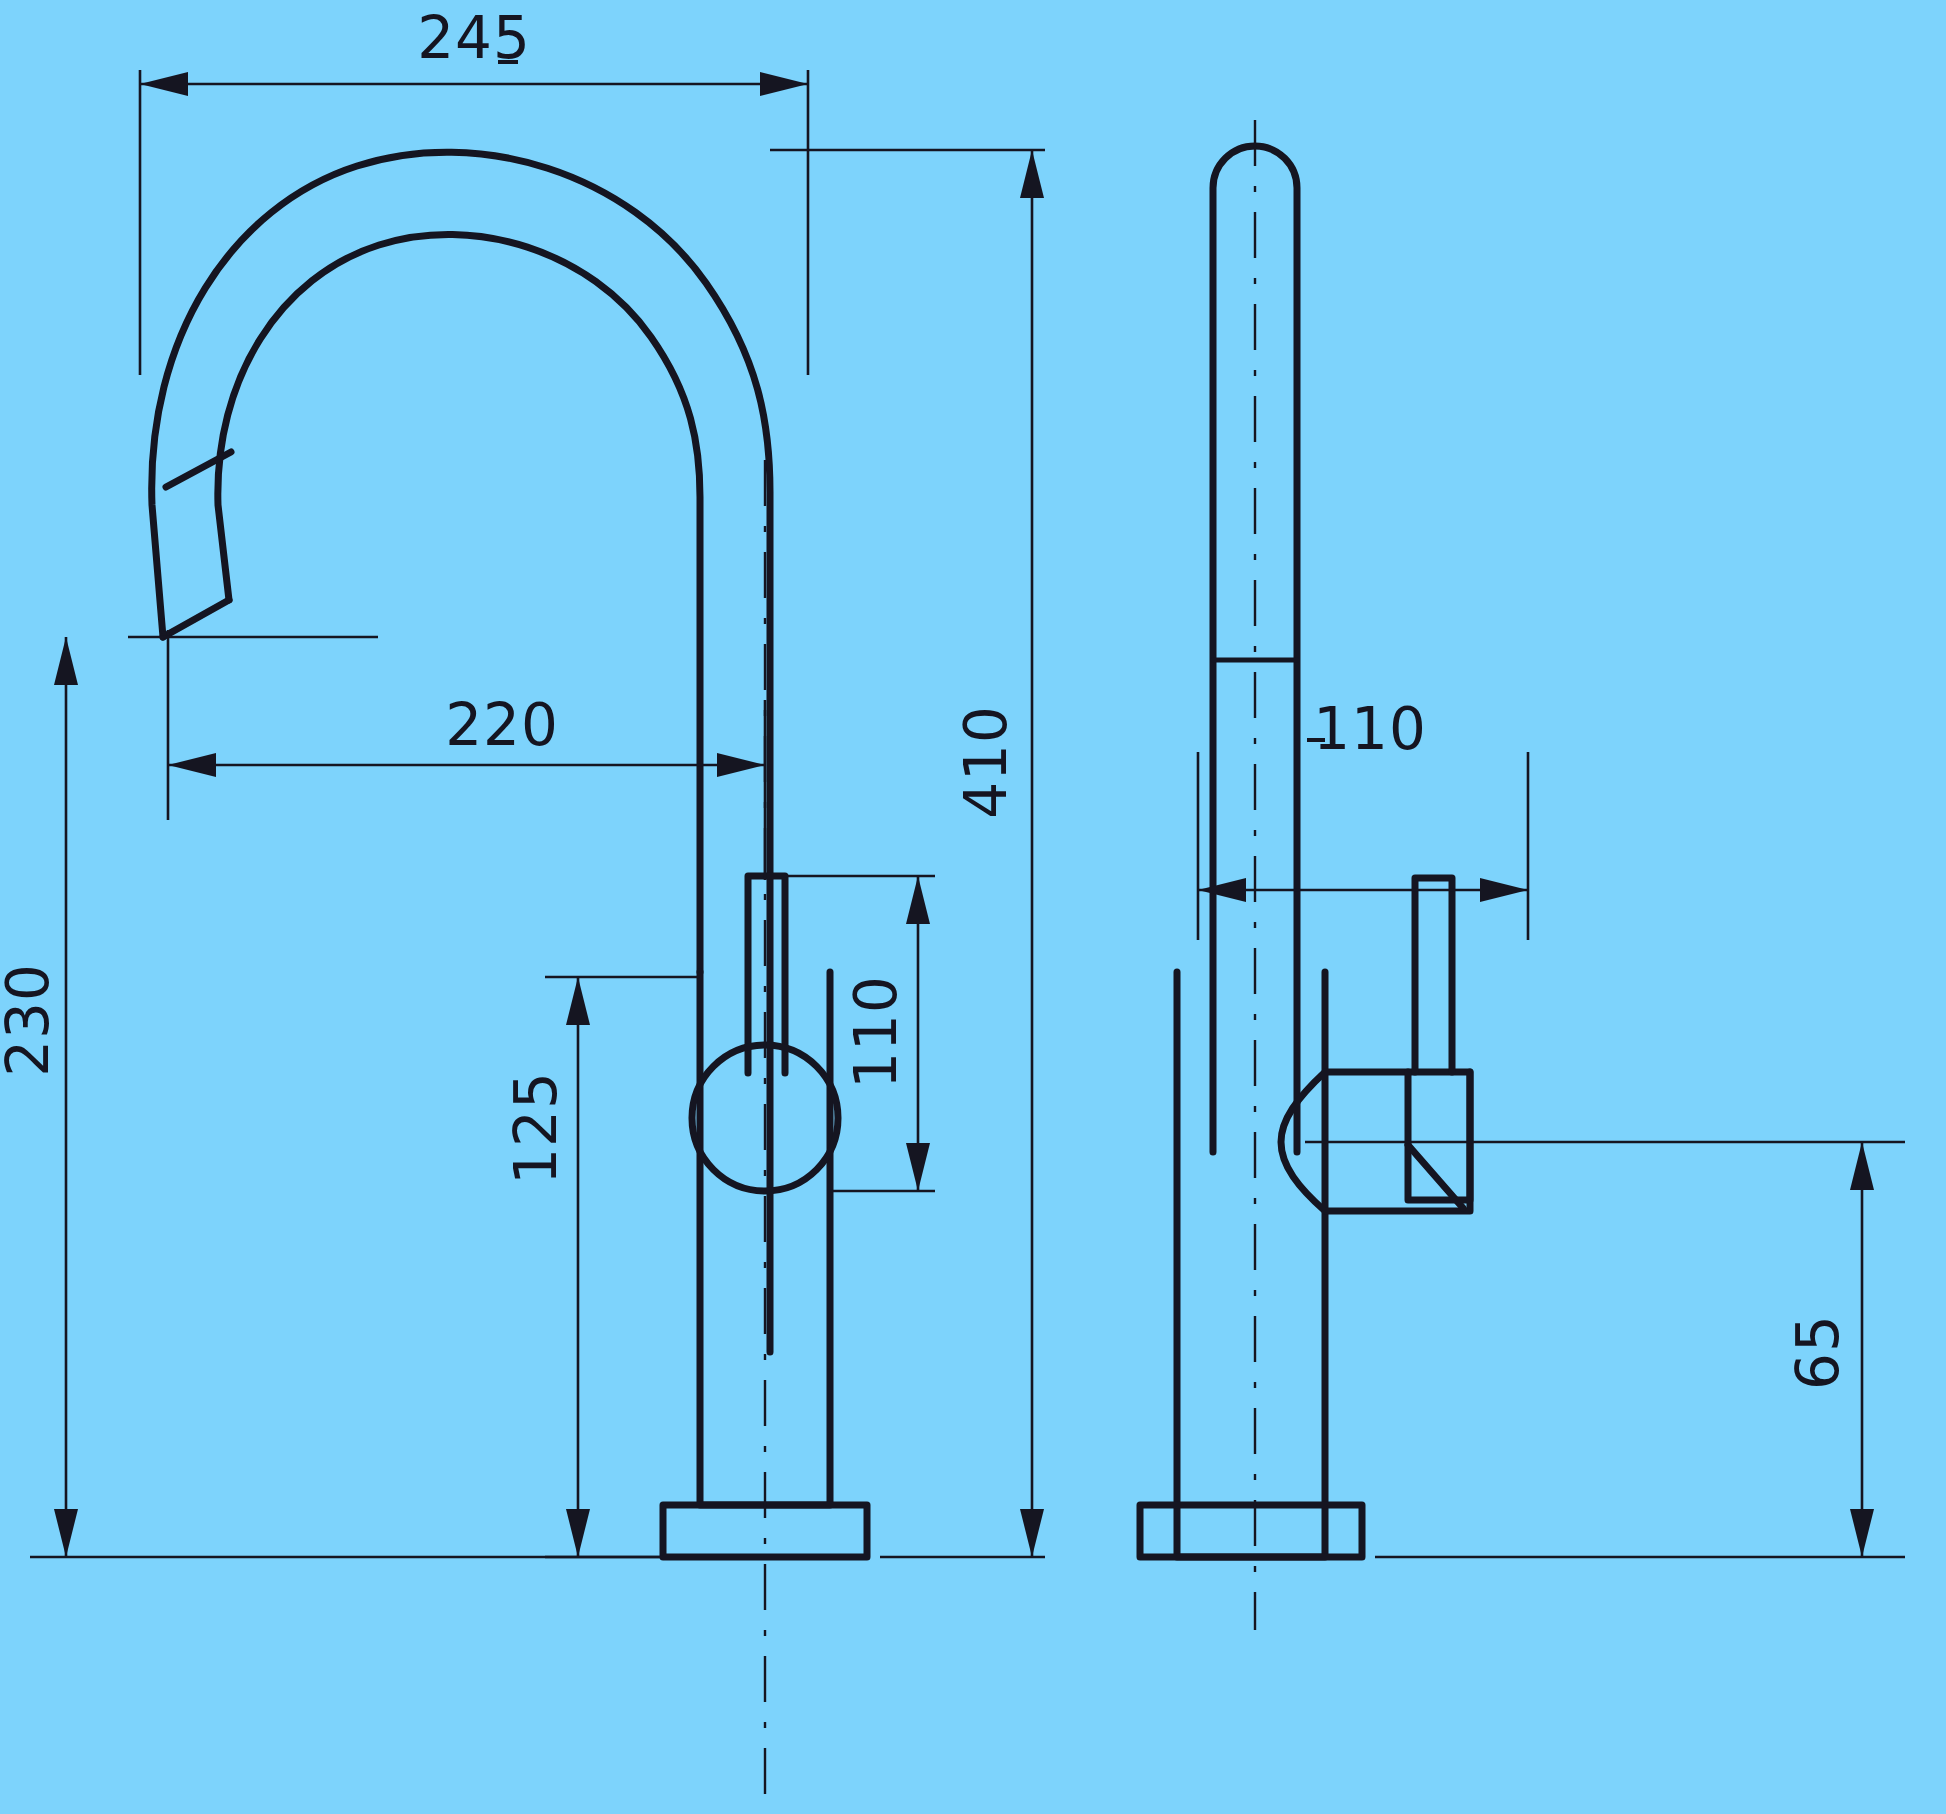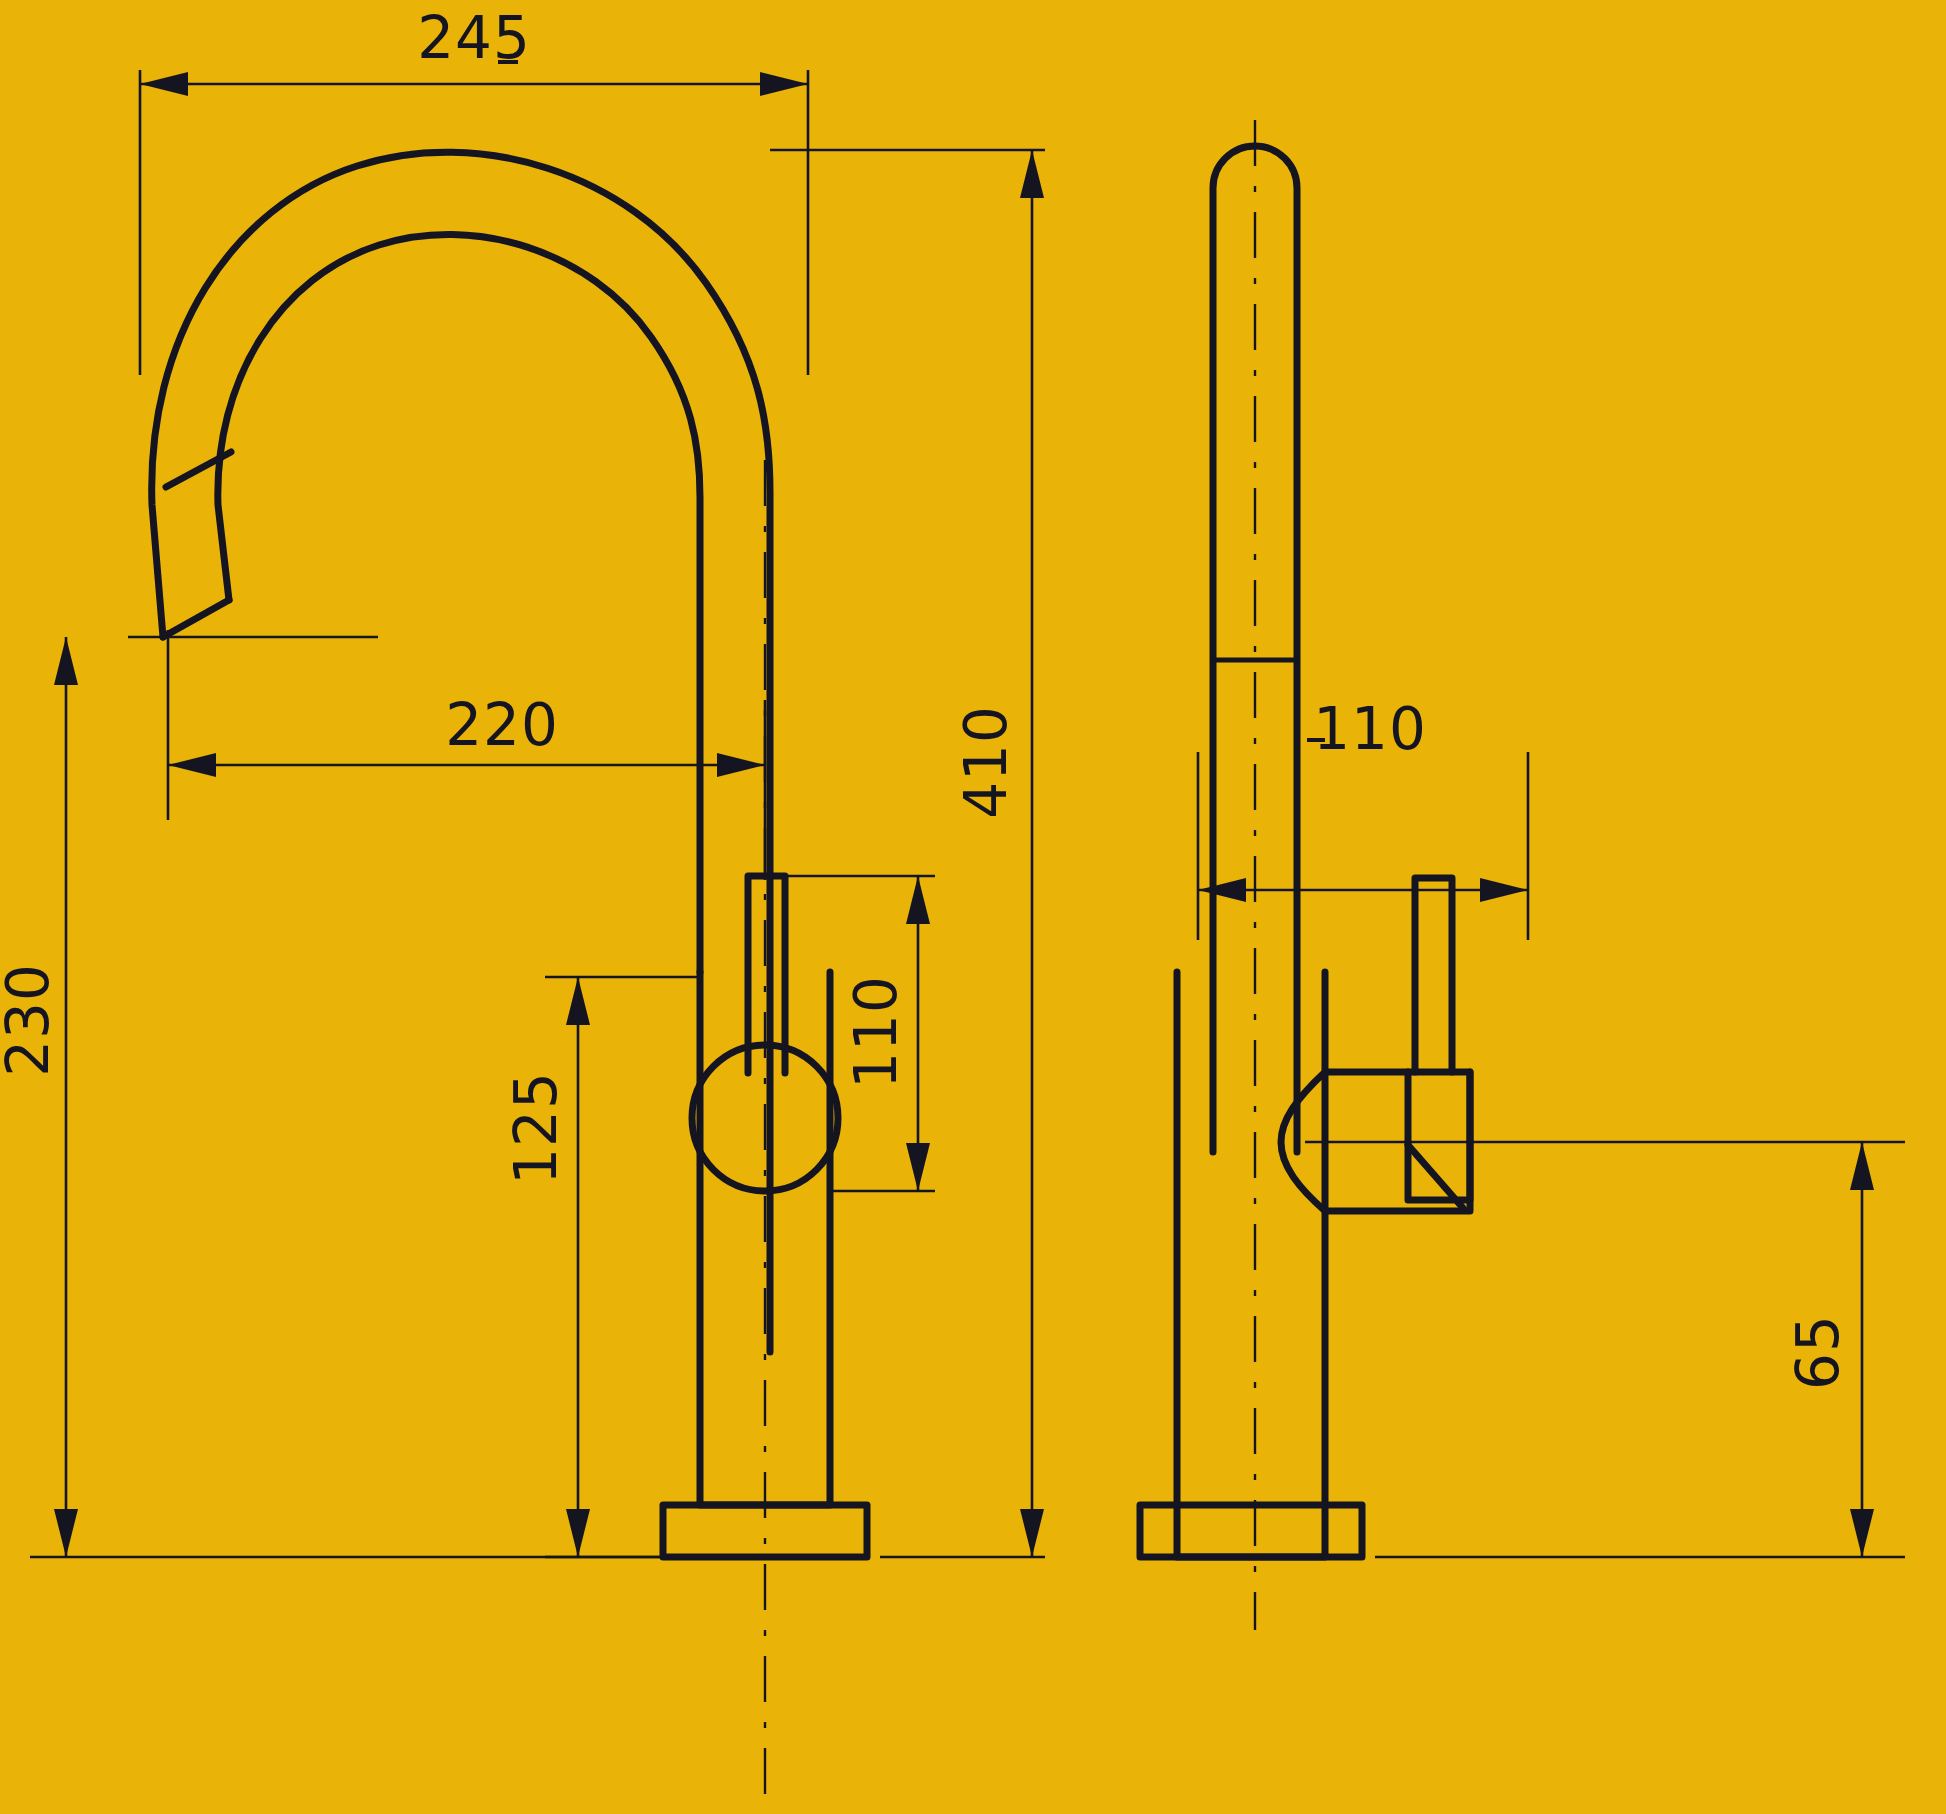--- a/index.html
+++ b/index.html
@@ -4,21 +4,21 @@
 <style>
   html, body {
     margin: 0;
     padding: 0;
     background: #ffffff;
   }
   #sheet {
     position: relative;
     width: 1946px;
     height: 1814px;
-    background: #eab308;
+    background: #7dd3fc;
     overflow: hidden;
     font-family: "DejaVu Sans", sans-serif;
   }
   #sheet svg {
     position: absolute;
     top: 0;
     left: 0;
     width: 1946px;
     height: 1814px;
   }

